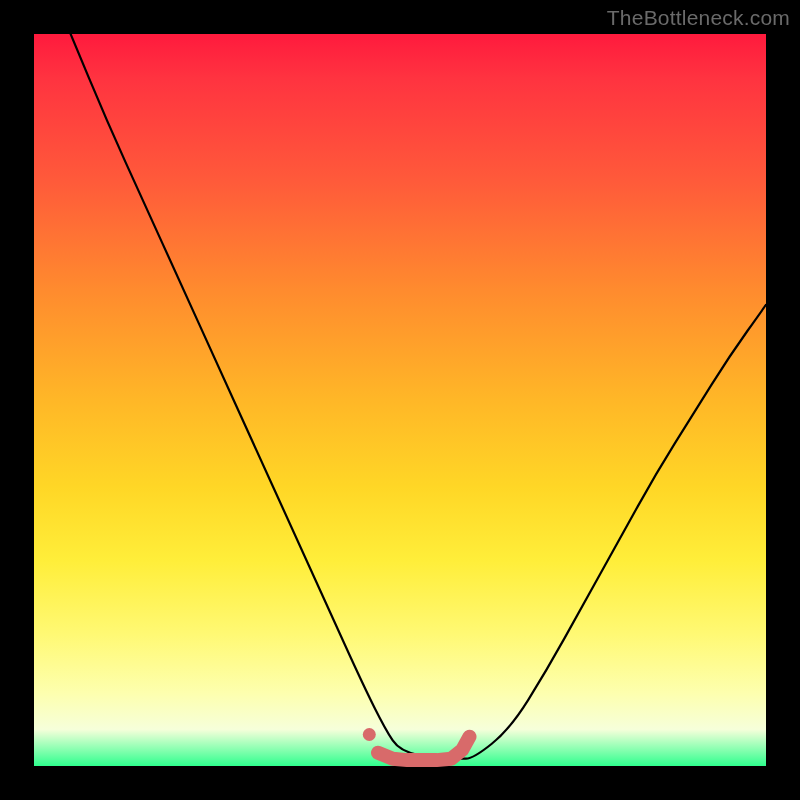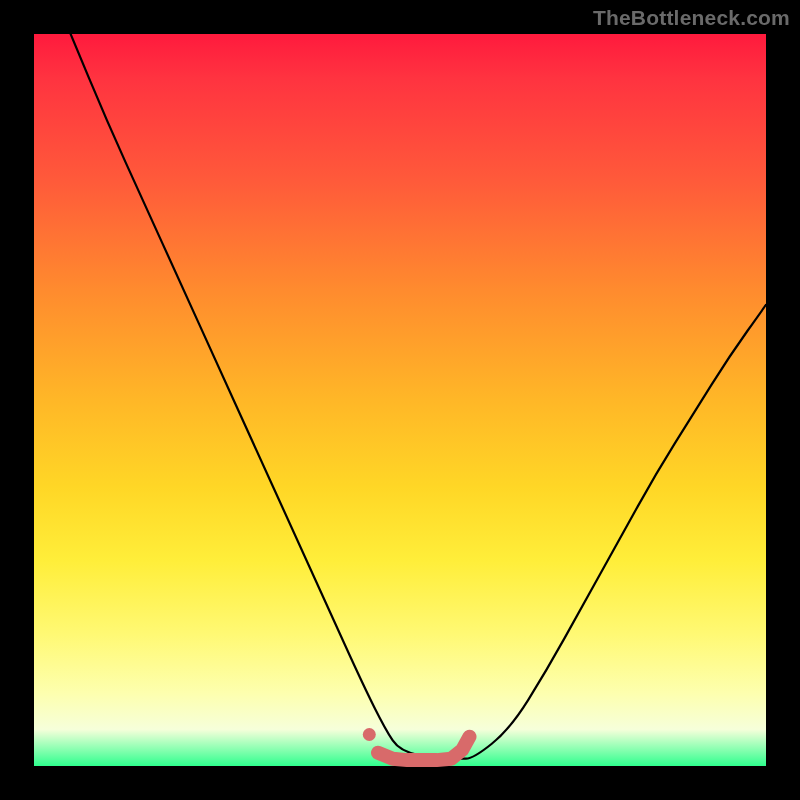--- a/index.html
+++ b/index.html
@@ -38,21 +38,21 @@
       #f6ffda 95%,
       #2fff8e 100%
     );
   }
   .watermark {
     position: absolute;
     top: 6px;
     right: 10px;
     color: #6a6a6a;
     font-size: 21px;
-    font-weight: 700;
+    font-weight: 400;
     letter-spacing: 0.2px;
     user-select: none;
   }
   svg.curve-layer {
     position: absolute;
     left: 0; top: 0;
     width: 732px; height: 732px;
     overflow: visible;
   }
 </style>

